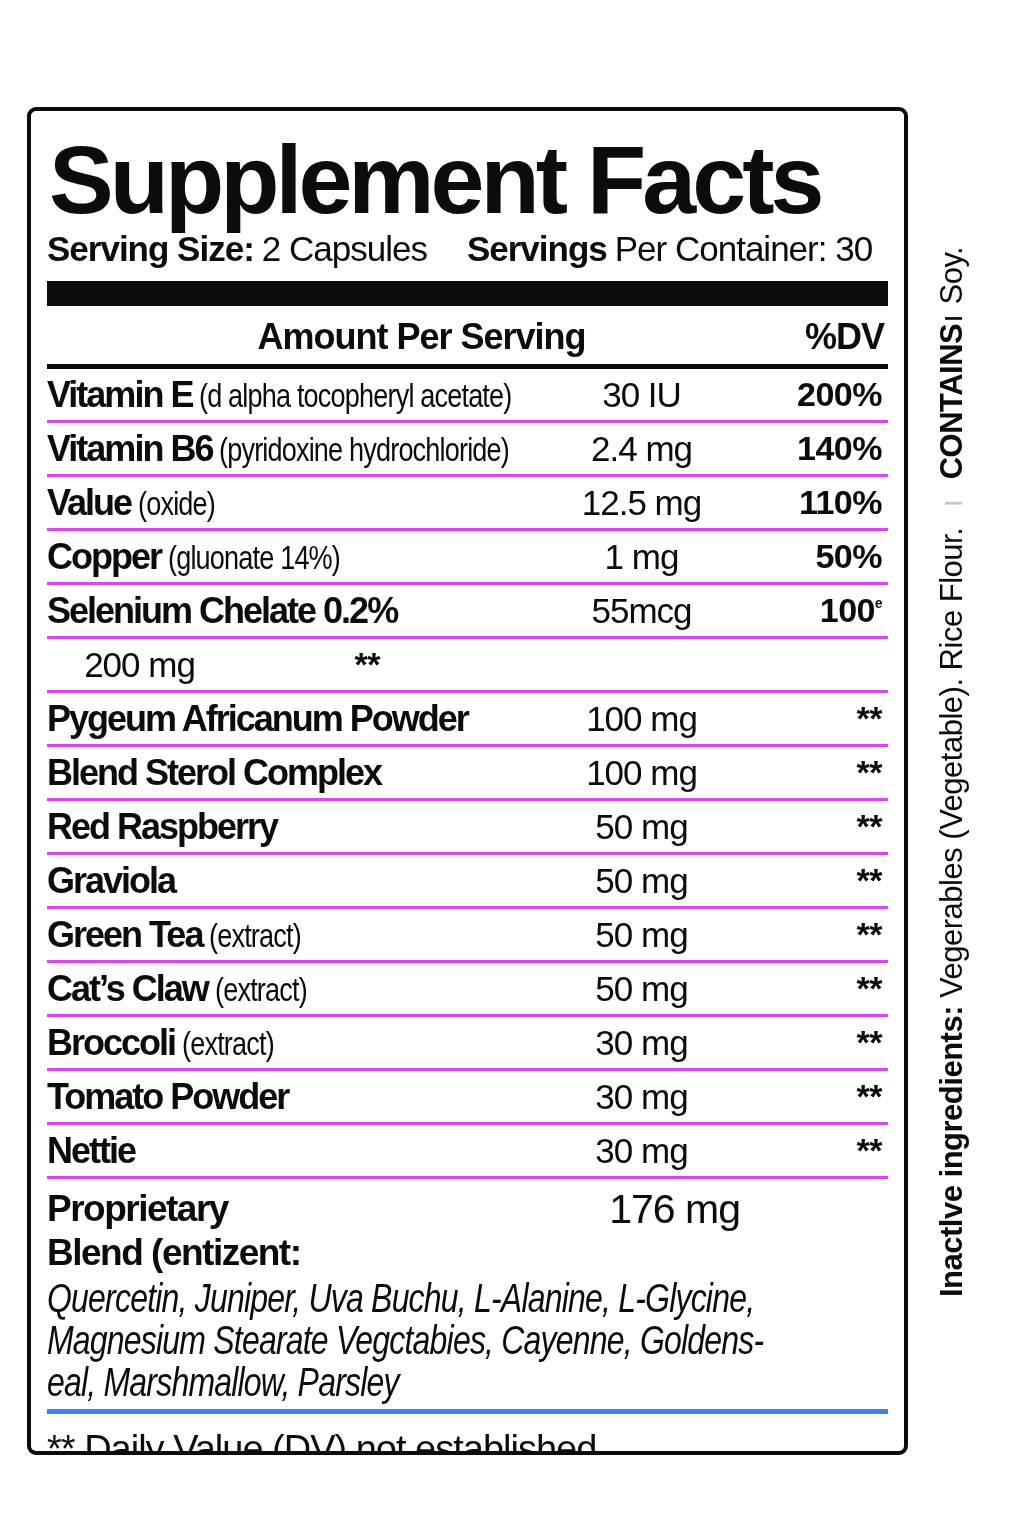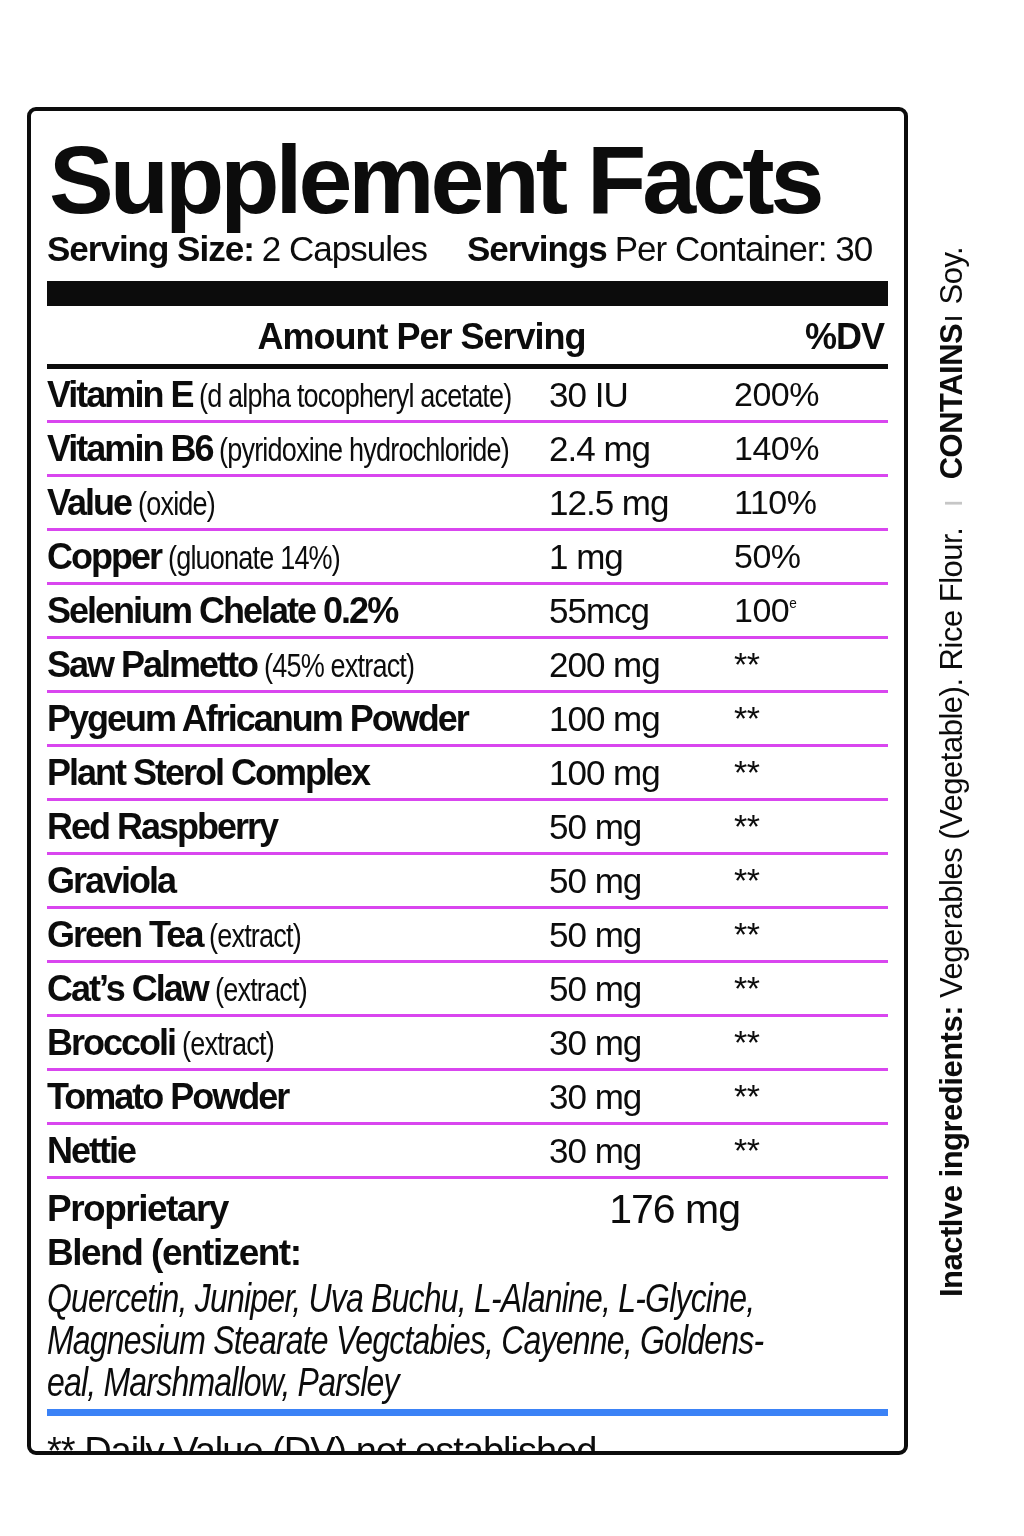--- a/index.html
+++ b/index.html
@@ -33,24 +33,24 @@
   .rows {}
   .row {
     display:flex; align-items:center; height:51px; border-bottom:3px solid #d946ef;
   }
   .row .nm { flex:1; min-width:0; white-space:nowrap; overflow:visible; font-size:36px; }
   .row .nm b { letter-spacing:-2px; }
   .row .note {
     display:inline-block; margin-left:7px; font-size:33px; letter-spacing:-1px;
     transform:scaleX(0.82); transform-origin:left center;
   }
-  .row .amt { width:185px; text-align:left; font-size:35px; letter-spacing:-1px; white-space:nowrap; }
-  .row .dvc { width:148px; padding-right:6px; font-size:34px; letter-spacing:-0.5px; white-space:nowrap; }
+  .row .amt { width:185px; text-align:center; font-size:35px; letter-spacing:-1px; white-space:nowrap; }
+  .row .dvc { width:148px; text-align:right; padding-right:6px; font-size:34px; letter-spacing:-0.5px; white-space:nowrap;font-weight:bold; }
   .row .dv-sup { font-size:20px; vertical-align:9px; }
-  .blend { padding-top:8px; border-bottom:7px solid #3b82f6; }
+  .blend { padding-top:8px; border-bottom:5px solid #3b82f6; }
   .blend-top { display:flex; align-items:flex-start; }
   .blend-top .bname { flex:1; font-weight:bold; font-size:37px; letter-spacing:-1.5px; line-height:44px; }
   .blend-top .amt { width:185px; text-align:right; font-size:41px; letter-spacing:-1px; line-height:44px; }
   .blend-top .dvsp { width:148px; }
   .blend-name2 { font-weight:bold; font-size:37px; letter-spacing:-1.5px; line-height:44px; }
   .blend-ing { padding:2px 0 6px; }
   .blend-ing div {
     font-style:italic; font-size:40px; letter-spacing:-1px; line-height:42px;
     white-space:nowrap; transform:scaleX(0.80); transform-origin:left center;
   }
@@ -114,33 +114,32 @@
         <span class="dvc">50%</span>
       </div>
 
       <div class="row">
         <span class="nm"><b>Selenium Chelate 0.2%</b><span class="note"></span></span>
         <span class="amt">55mcg</span>
         <span class="dvc"><span>100</span><span class="dv-sup">ᵉ</span></span>
       </div>
 
       <div class="row">
-        <span class="nm"><b>Saw Palmetto</b><span class="note">(45% extract)</span></span>
         <span class="amt">200 mg</span>
         <span class="dvc">**</span>
       </div>
 
       <div class="row">
         <span class="nm"><b>Pygeum Africanum Powder</b><span class="note"></span></span>
         <span class="amt">100 mg</span>
         <span class="dvc">**</span>
       </div>
 
       <div class="row">
-        <span class="nm"><b>Plant Sterol Complex</b><span class="note"></span></span>
+        <span class="nm"><b>Blend Sterol Complex</b><span class="note"></span></span>
         <span class="amt">100 mg</span>
         <span class="dvc">**</span>
       </div>
 
       <div class="row">
         <span class="nm"><b>Red Raspberry</b><span class="note"></span></span>
         <span class="amt">50 mg</span>
         <span class="dvc">**</span>
       </div>
 

